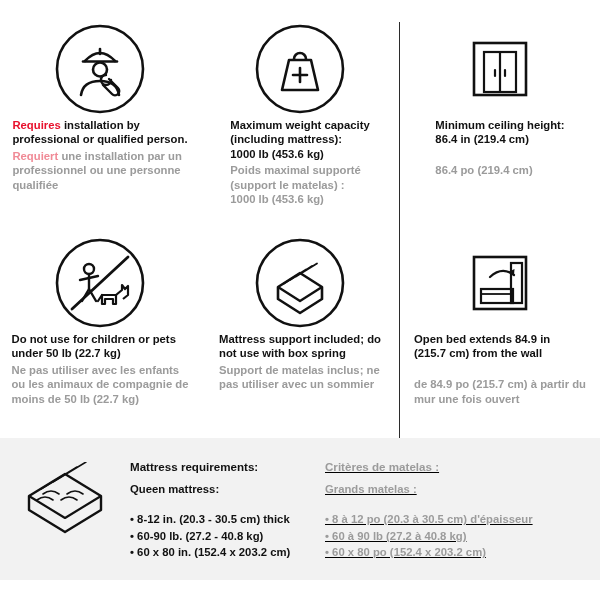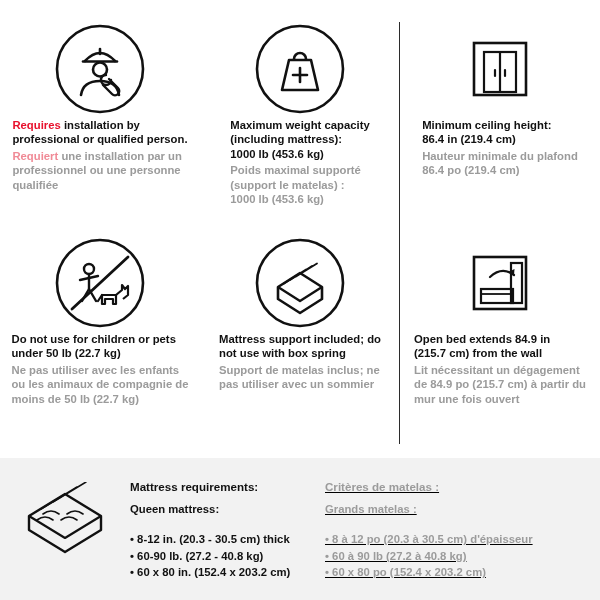--- a/index.html
+++ b/index.html
@@ -62,21 +62,21 @@
     top: 22px;
     left: 399px;
     width: 1px;
     height: 422px;
     background: #2b2b2b;
   }
 
   
   .band {
     position: absolute;
-    left: 0; top: 458px;
+    left: 0; top: 438px;
     width: 600px; height: 142px;
     background: #f2f2f2;
   }
   .band-inner {
     position: relative;
     width: 600px; height: 142px;
     display: flex;
     align-items: flex-start;
   }
   .band-icon {
@@ -186,21 +186,21 @@
           <line x1="41" y1="47" x2="41" y2="53" stroke="#111" stroke-width="2.2" stroke-linecap="round"></line>
           <line x1="51" y1="47" x2="51" y2="53" stroke="#111" stroke-width="2.2" stroke-linecap="round"></line>
         </svg>
       </div>
       <div class="txt">
         <div class="en">
           <span>Minimum ceiling height:</span><br>
           <span>86.4 in (219.4 cm)</span>
         </div>
         <div class="fr">
-          <span>Hauteur minimale du plafond</span><br>
+          <br>
           <span>86.4 po (219.4 cm)</span>
         </div>
       </div>
     </div>
 
     <div class="cell">
       <div class="icon-wrap">
         <svg width="92" height="92" viewBox="0 0 92 92">
           <circle cx="46" cy="46" r="43" fill="none" stroke="#111" stroke-width="2.6"></circle>
 
@@ -263,21 +263,21 @@
           <path d="M36 40 q12 -11 24 -2" fill="none" stroke="#111" stroke-width="2.2" stroke-linecap="round"></path>
           <path d="M60 38 l0.5 -6 l-6 3 z" fill="#111"></path>
         </svg>
       </div>
       <div class="txt">
         <div class="en">
           <span>Open bed extends 84.9 in</span><br>
           <span>(215.7 cm) from the wall</span>
         </div>
         <div class="fr">
-          <span>Lit nécessitant un dégagement</span><br>
+          <br>
           <span>de 84.9 po (215.7 cm) à partir du</span><br>
           <span>mur une fois ouvert</span>
         </div>
       </div>
     </div>
 
   </div>
 
   <div class="band">
     <div class="band-inner">

